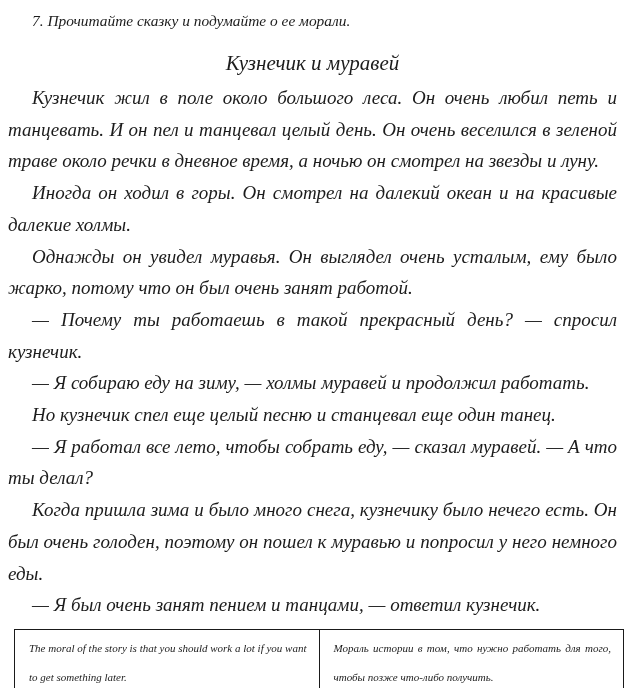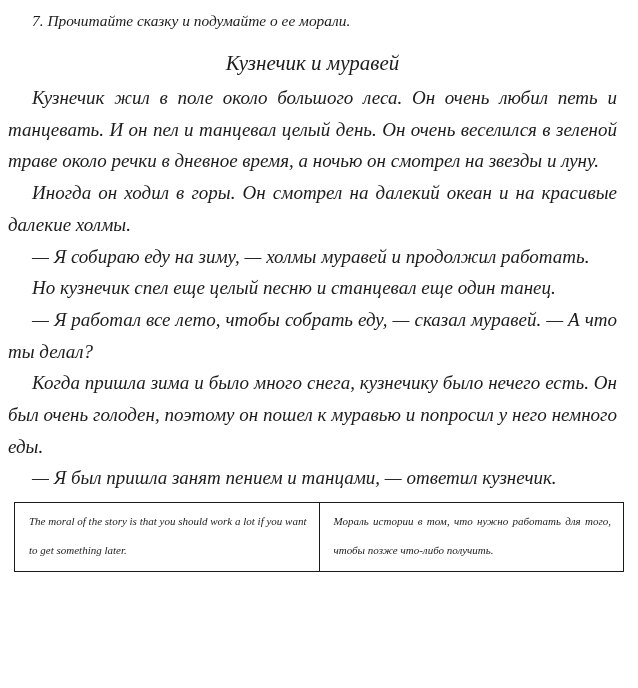--- a/index.html
+++ b/index.html
@@ -67,25 +67,27 @@
 
 <div class="page">
 
   <p class="task">7. Прочитайте сказку и подумайте о ее морали.</p>
 
   <div class="title">Кузнечик и муравей</div>
 
   <div class="story">
     <p class="para">Кузнечик жил в поле около большого леса. Он очень любил петь и танцевать. И он пел и танцевал целый день. Он очень веселился в зеленой траве около речки в дневное время, а ночью он смотрел на звезды и луну.</p>
     <p class="para">Иногда он ходил в горы. Он смотрел на далекий океан и на красивые далекие холмы.</p>
+    <p class="para">Однажды он увидел муравья. Он выглядел очень усталым, ему было жарко, потому что он был очень занят работой.</p>
+    <p class="para">— Почему ты работаешь в такой прекрасный день? — спросил кузнечик.</p>
     <p class="para">— Я собираю еду на зиму, — холмы муравей и продолжил работать.</p>
     <p class="para">Но кузнечик спел еще целый песню и станцевал еще один танец.</p>
     <p class="para">— Я работал все лето, чтобы собрать еду, — сказал муравей. — А что ты делал?</p>
     <p class="para">Когда пришла зима и было много снега, кузнечику было нечего есть. Он был очень голоден, поэтому он пошел к муравью и попросил у него немного еды.</p>
-    <p class="para">— Я был пришла занят пением и танцами, — ответил кузнечик.</p>
+    <p class="para">— Я был очень занят пением и танцами, — ответил кузнечик.</p>
   </div>
 
   <table class="moral">
     <tbody>
       <tr>
         <td>The moral of the story is that you should work a lot if you want to get something later.</td>
         <td>Мораль истории в том, что нужно работать для того, чтобы позже что-либо получить.</td>
       </tr>
     </tbody>
   </table>

